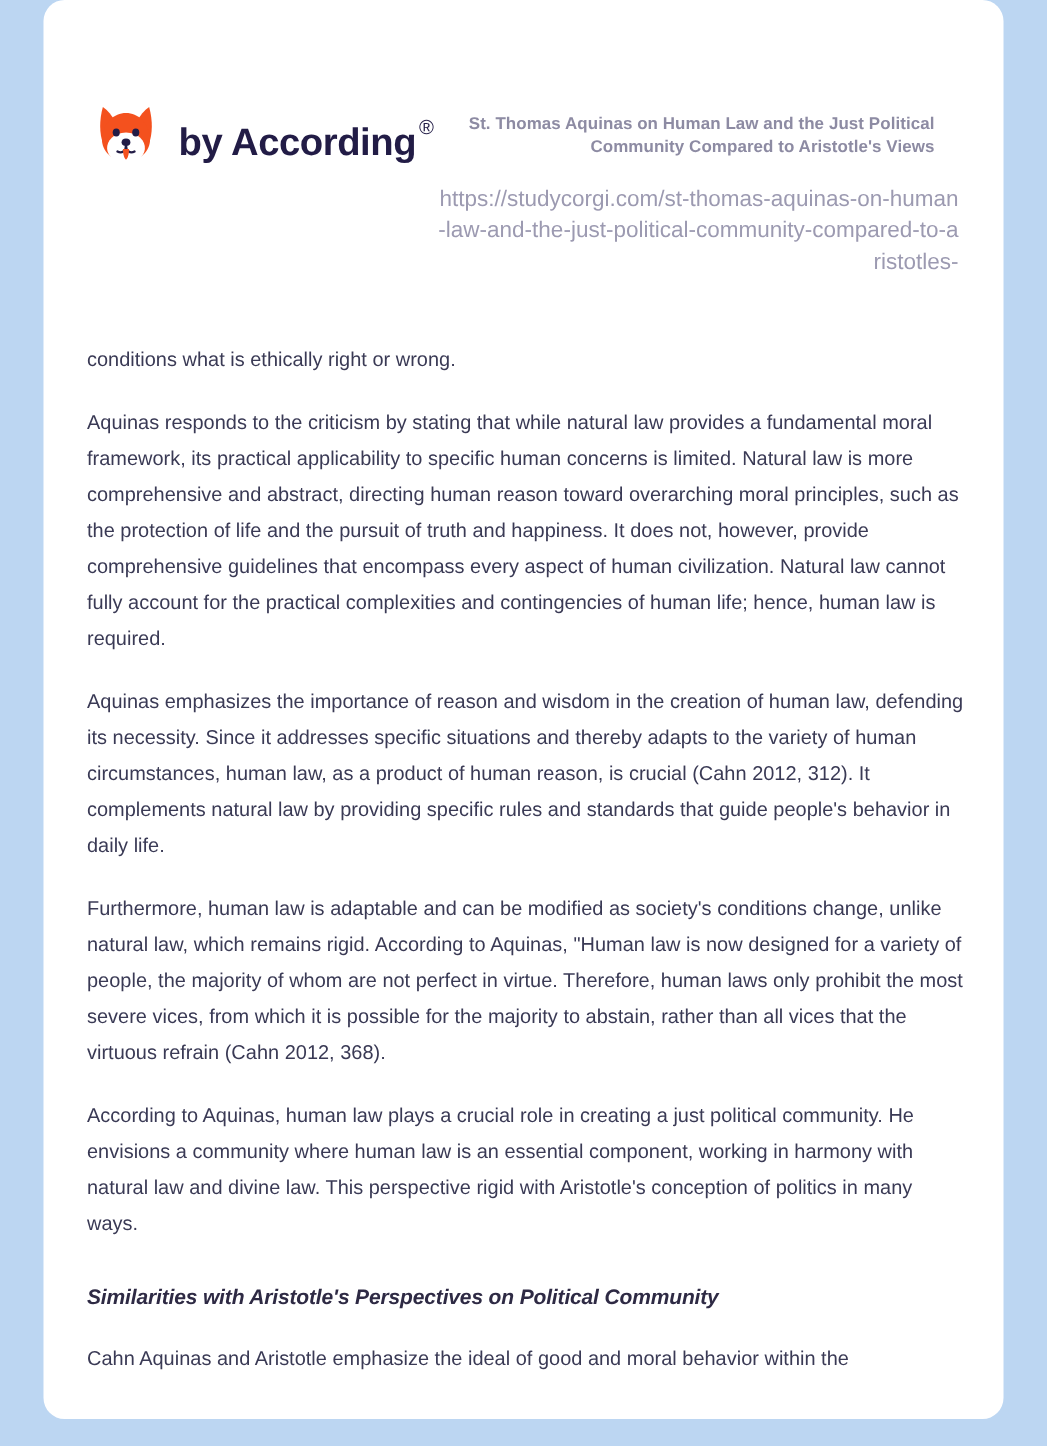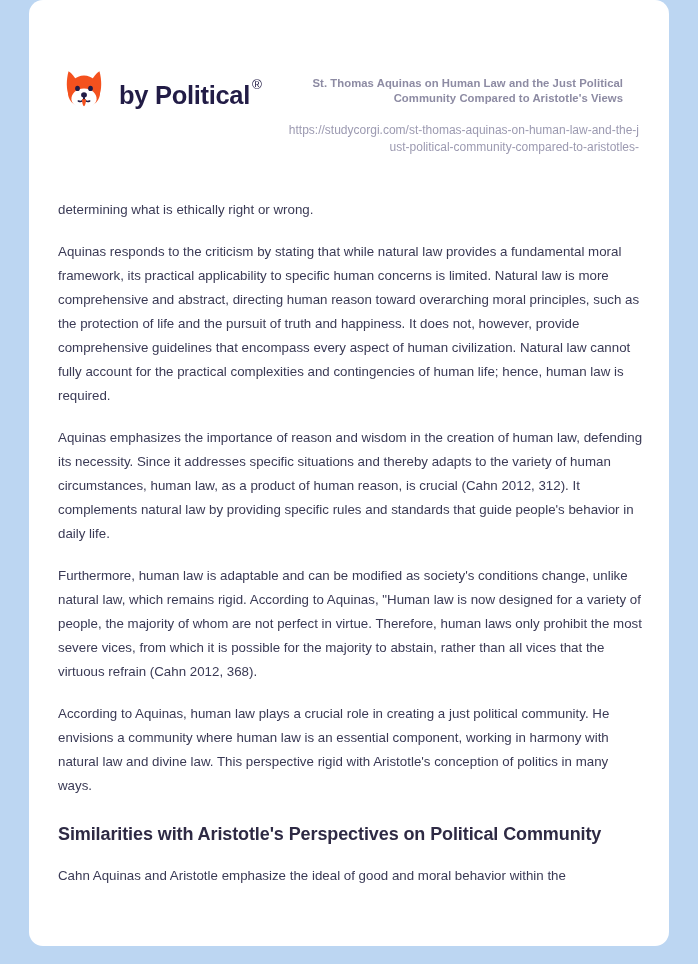--- a/index.html
+++ b/index.html
@@ -77,21 +77,21 @@
   .doc-title {
     color: #8d8ba3;
     font-size: 11.3px;
     font-weight: bold;
     line-height: 1.32;
     letter-spacing: 0.05px;
     margin: 16px;
   }
   .doc-url {
     color: #9c9ab1;
-    font-size: 12px;
+    font-size: 15px;
     font-weight: normal;
     line-height: 1.42;
     margin: 7px 0 0 0;
     word-break: break-all;
   }
 
   
   .article-body {
     padding: 0 24px 0 29px;
     box-sizing: border-box;
@@ -102,25 +102,26 @@
     color: #3a3a55;
     font-size: 13.3px;
     line-height: 24px;
     margin: 0 0 18px 0;
     letter-spacing: 0.01px;
   }
 
   .section-heading {
     color: #2e2a४4;
     color: #2e2a44;
-    font-size: 18px;
+    font-size: 14px;
     font-weight: bold;
     line-height: 24px;
     margin: 24px 0 18px 0;
     letter-spacing: -0.1px;
+    font-style: italic;
   }
 </style>
 </head>
 <body>
 
 <div class="page-sheet">
 
   <div class="doc-header">
 
     <div class="brand-block">
@@ -141,33 +142,33 @@
 
         <ellipse cx="32" cy="38" rx="3.6" ry="3.1" fill="#221c46"></ellipse>
 
         <path d="M32 41 C32 45 28.5 47.5 25 45.5" stroke="#221c46" stroke-width="1.9" fill="none" stroke-linecap="round"></path>
         <path d="M32 41 C32 45 35.5 47.5 39 45.5" stroke="#221c46" stroke-width="1.9" fill="none" stroke-linecap="round"></path>
 
         <path d="M29.5 43.5 C29.5 48.5 31 52 32 52 C33 52 34.5 48.5 34.5 43.5 Z" fill="#f4511e"></path>
       </svg>
 
       <div class="brand-wordmark">
-        <span class="brand-name">by Political</span>
+        <span class="brand-name">by According</span>
         <span class="brand-reg">®</span>
       </div>
     </div>
 
     <div class="doc-meta">
       <p class="doc-title">St. Thomas Aquinas on Human Law and the Just Political Community Compared to Aristotle's Views</p>
       <p class="doc-url">https://studycorgi.com/st-thomas-aquinas-on-human-law-and-the-just-political-community-compared-to-aristotles-</p>
     </div>
   </div>
 
   <div class="article-body">
-    <p>determining what is ethically right or wrong.</p>
+    <p>conditions what is ethically right or wrong.</p>
     <p>Aquinas responds to the criticism by stating that while natural law provides a fundamental moral framework, its practical applicability to specific human concerns is limited. Natural law is more comprehensive and abstract, directing human reason toward overarching moral principles, such as the protection of life and the pursuit of truth and happiness. It does not, however, provide comprehensive guidelines that encompass every aspect of human civilization. Natural law cannot fully account for the practical complexities and contingencies of human life; hence, human law is required.</p>
     <p>Aquinas emphasizes the importance of reason and wisdom in the creation of human law, defending its necessity. Since it addresses specific situations and thereby adapts to the variety of human circumstances, human law, as a product of human reason, is crucial (Cahn 2012, 312). It complements natural law by providing specific rules and standards that guide people's behavior in daily life.</p>
     <p>Furthermore, human law is adaptable and can be modified as society's conditions change, unlike natural law, which remains rigid. According to Aquinas, "Human law is now designed for a variety of people, the majority of whom are not perfect in virtue. Therefore, human laws only prohibit the most severe vices, from which it is possible for the majority to abstain, rather than all vices that the virtuous refrain (Cahn 2012, 368).</p>
     <p>According to Aquinas, human law plays a crucial role in creating a just political community. He envisions a community where human law is an essential component, working in harmony with natural law and divine law. This perspective rigid with Aristotle's conception of politics in many ways.</p>
 
     <h2 class="section-heading">Similarities with Aristotle's Perspectives on Political Community</h2>
 
     <p>Cahn Aquinas and Aristotle emphasize the ideal of good and moral behavior within the</p>
   </div>
 

